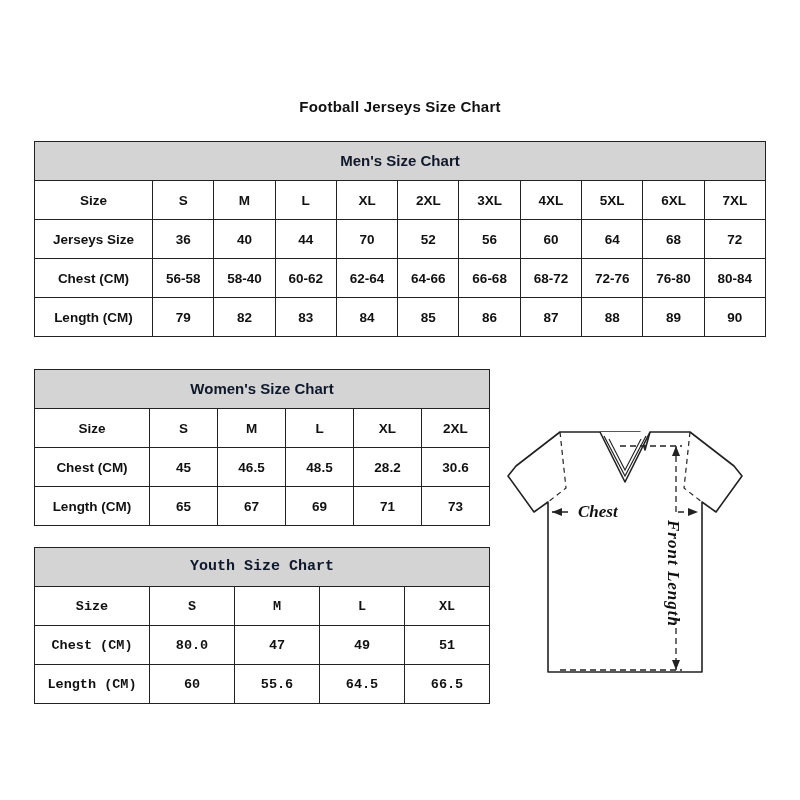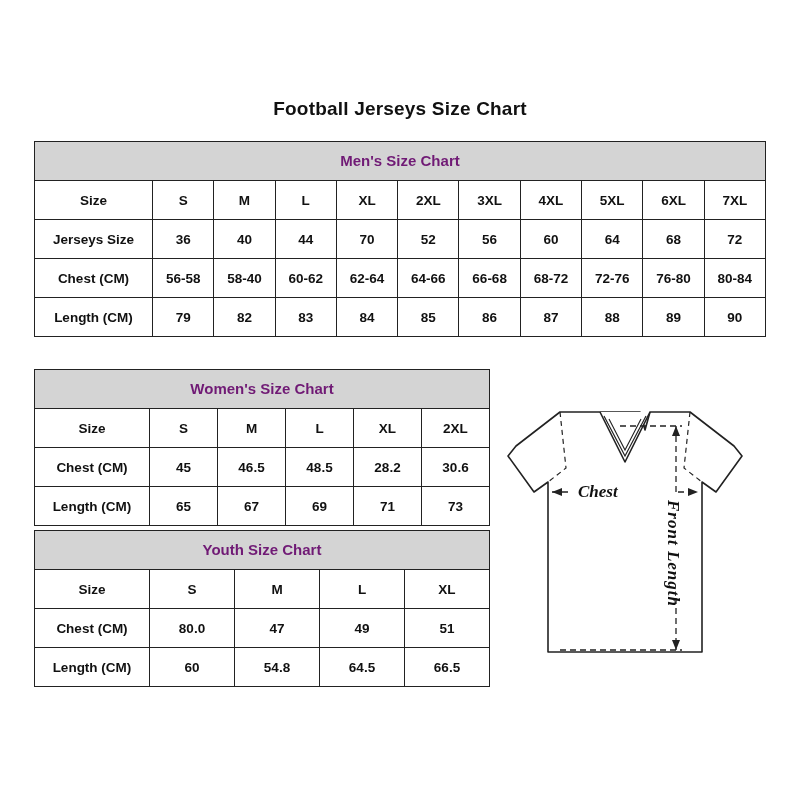--- a/index.html
+++ b/index.html
@@ -14,21 +14,21 @@
     color: #111111;
     position: relative;
     overflow: hidden;
   }
   #page-title {
     position: absolute;
     top: 98px;
     left: 0;
     width: 800px;
     text-align: center;
-    font-size: 19px;
+    font-size: 15px;
     font-weight: bold;
     letter-spacing: 0.2px;
   }
   table.size-table {
     border-collapse: collapse;
     table-layout: fixed;
     background: #ffffff;
   }
   table.size-table th,
   table.size-table td {
@@ -42,21 +42,21 @@
     color: #111111;
   }
   table.size-table caption {
     border: 1px solid #222222;
     border-bottom: none;
     background: #d4d4d4;
     font-size: 15px;
     font-weight: bold;
     height: 38px;
     line-height: 38px;
-    color: #701a75;
+    color: #0f172a;
     caption-side: top;
   }
   
   #mens-wrap {
     position: absolute;
     left: 34px;
     top: 141px;
     width: 732px;
   }
   #mens-wrap table { width: 732px; }
@@ -67,31 +67,32 @@
     left: 34px;
     top: 369px;
     width: 456px;
   }
   #womens-wrap table { width: 456px; padding-left: 30px; }
   #womens-wrap col.lbl { width: 115px; }
   
   #youth-wrap {
     position: absolute;
     left: 34px;
-    top: 530px;
+    top: 547px;
     width: 422px;
+    font-family: Liberation Mono, monospace;
   }
   #youth-wrap table { width: 456px; }
   #youth-wrap col.lbl { width: 115px; }
 
   
   #shirt-diagram {
     position: absolute;
     left: 500px;
-    top: 400px;
+    top: 420px;
     width: 290px;
     height: 300px;
   }
   .measure-label {
     position: absolute;
     font-family: "Liberation Serif", serif;
     font-style: italic;
     font-weight: bold;
     font-size: 17px;
     color: #111111;
@@ -253,21 +254,21 @@
       <tr>
         <td>Chest (CM)</td>
         <td>80.0</td>
         <td>47</td>
         <td>49</td>
         <td>51</td>
       </tr>
       <tr>
         <td>Length (CM)</td>
         <td>60</td>
-        <td>54.8</td>
+        <td>55.6</td>
         <td>64.5</td>
         <td>66.5</td>
       </tr>
     </tbody>
   </table>
 </div>
 
 <div id="shirt-diagram">
   <svg width="290" height="300" viewBox="0 0 290 300" xmlns="http://www.w3.org/2000/svg">
 

